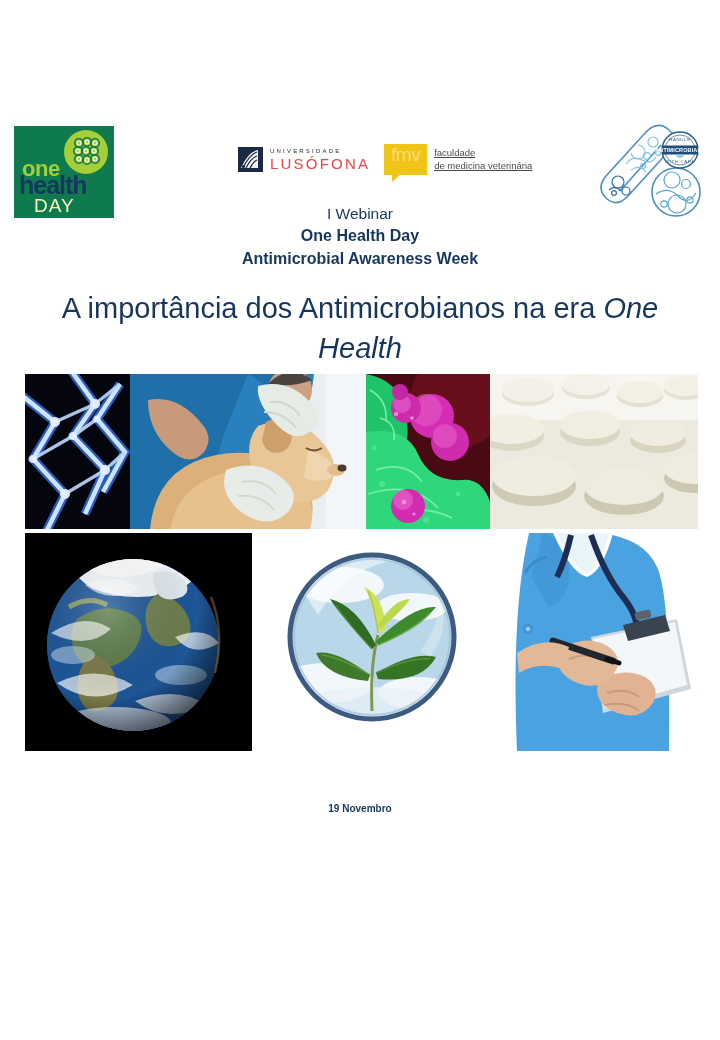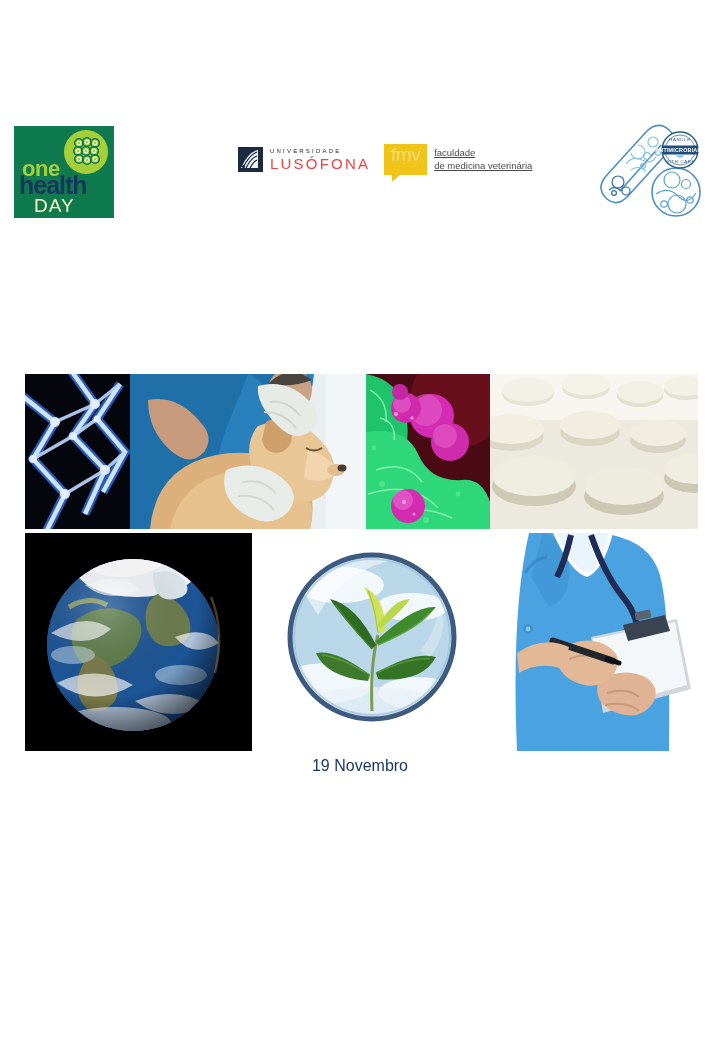--- a/index.html
+++ b/index.html
@@ -275,21 +275,21 @@
 
   
   .footer {
     position: absolute;
     left: 0;
     top: 755px;
     width: 720px;
     text-align: center;
     color: #17365d;
   }
-  .foot-date { font-size: 16px; font-weight: normal; line-height: 1.35; }
+  .foot-date { font-size: 10px; font-weight: bold; line-height: 1.35; margin-top: 47px; }
   .foot-time { font-size: 13.5px; font-weight: normal; line-height: 1.35; }
   .foot-venue {
     font-size: 13px;
     font-weight: bold;
     margin-top: 11px;
     line-height: 1.35;
   }
 </style>
 </head>
 <body>
@@ -415,21 +415,27 @@
           <text x="82" y="32.3" font-family="'Liberation Sans', sans-serif" font-size="5.4" font-weight="bold" fill="#ffffff" text-anchor="middle" letter-spacing="0.2">ANTIMICROBIALS</text>
           <text x="82" y="21" font-family="'Liberation Sans', sans-serif" font-size="4.4" fill="#2b5d86" text-anchor="middle" letter-spacing="0.6">HANDLE</text>
           <text x="82" y="43" font-family="'Liberation Sans', sans-serif" font-size="4.4" fill="#2b5d86" text-anchor="middle" letter-spacing="0.6">WITH CARE</text>
           <path d="M78 36 q4 -4 8 0 q-4 4 -8 0 Z" fill="#7cc0e0" opacity="0.8"></path>
         </g>
       </svg>
     </div>
 
   </div>
 
-
+  <div class="subtitle-block">
+    <div class="sub-line-1">I Webinar</div>
+    <div class="sub-line-2">One Health Day</div>
+    <div class="sub-line-3">Antimicrobial Awareness Week</div>
+  </div>
+
+  <div class="main-title"><span>A importância dos Antimicrobianos na era </span><em>One Health</em></div>
 
   <div class="grid-top">
 
     <div class="cell img-molecular">
       <svg width="105" height="155" viewBox="0 0 105 155" preserveAspectRatio="xMidYMid slice">
         <rect width="105" height="155" fill="#04050d"></rect>
         <g fill="none" stroke="#2f6ed8" stroke-width="9" opacity="0.85">
           <path d="M-5 20 L30 48 L8 85 L40 120 L20 160"></path>
           <path d="M45 -5 L70 30 L48 62 L80 96 L60 140"></path>
           <path d="M95 10 L72 45 L100 78 L78 118"></path>

